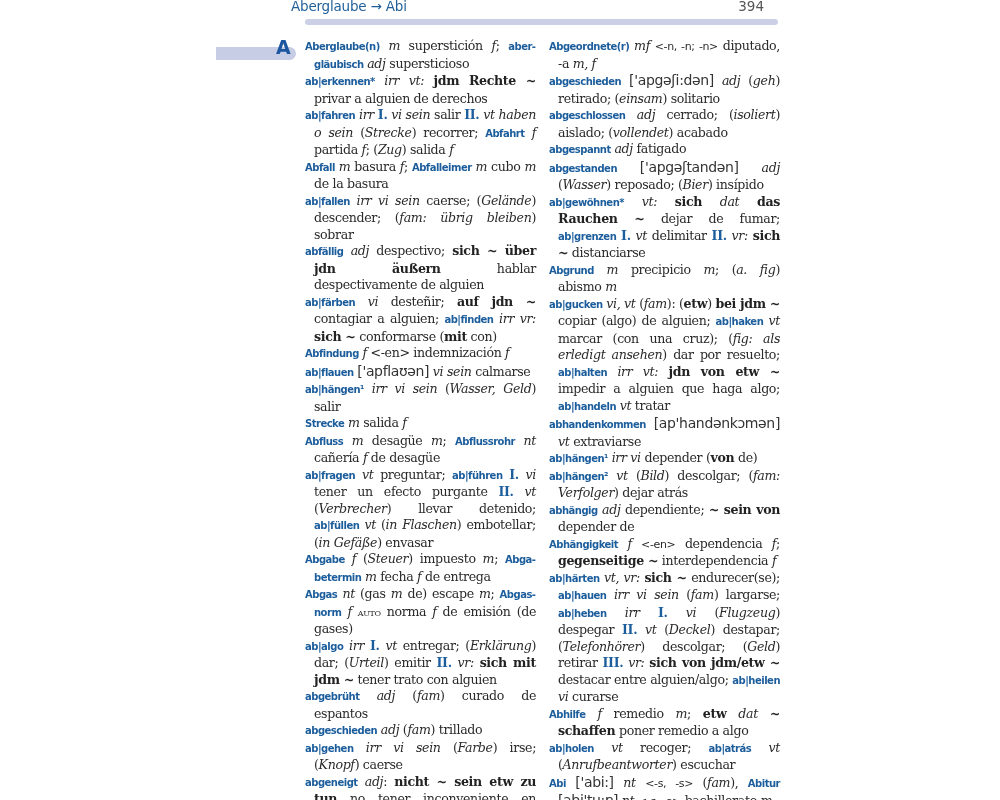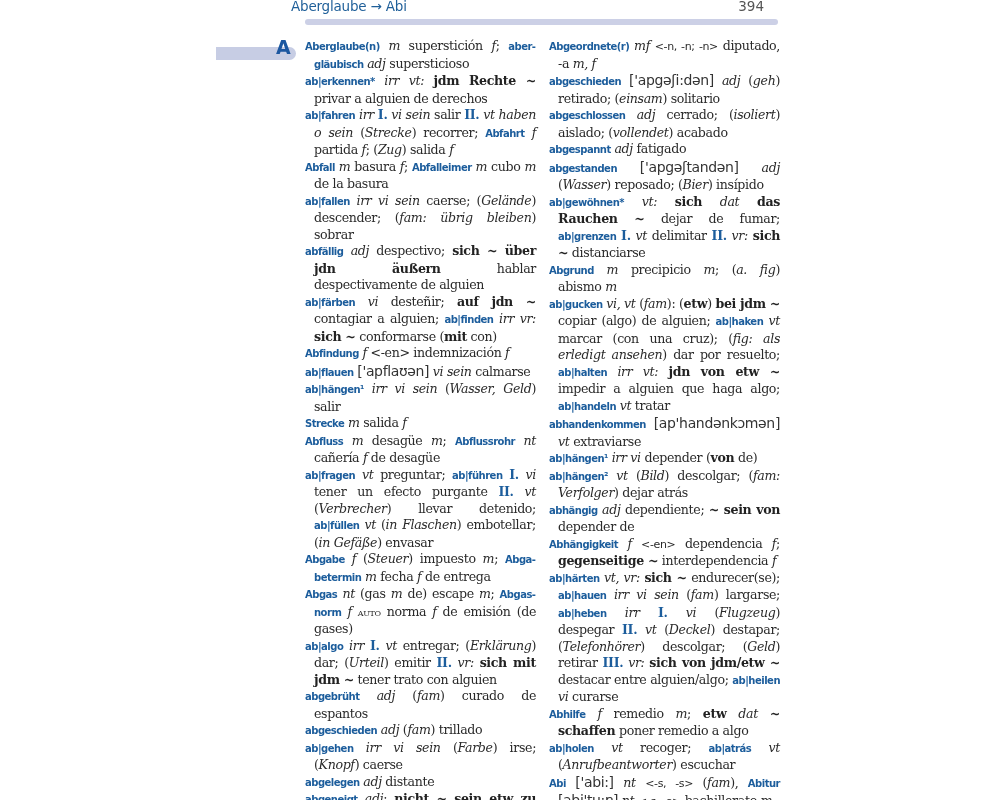--- a/index.html
+++ b/index.html
@@ -48,21 +48,20 @@
     <p class="entry"><span class="hw">ab|hängen¹</span> <span class="it">irr vi sein</span> (<span class="it">Wasser, Geld</span>) salir</p>
     <p class="entry"><span class="hw">Strecke</span> <span class="it">m</span> salida <span class="it">f</span></p>
     <p class="entry"><span class="hw">Abfluss</span> <span class="it">m</span> desagüe <span class="it">m</span>; <span class="hw">Abflussrohr</span> <span class="it">nt</span> cañería <span class="it">f</span> de desagüe</p>
     <p class="entry"><span class="hw">ab|fragen</span> <span class="it">vt</span> preguntar; <span class="hw">ab|führen</span> <span class="rn">I.</span> <span class="it">vi</span> tener un efecto purgante <span class="rn">II.</span> <span class="it">vt</span> (<span class="it">Verbrecher</span>) llevar detenido; <span class="hw">ab|füllen</span> <span class="it">vt</span> (<span class="it">in Flaschen</span>) embotellar; (<span class="it">in Gefäße</span>) envasar</p>
     <p class="entry"><span class="hw">Abgabe</span> <span class="it">f</span> (<span class="it">Steuer</span>) impuesto <span class="it">m</span>; <span class="hw">Abga­betermin</span> <span class="it">m</span> fecha <span class="it">f</span> de entrega</p>
     <p class="entry"><span class="hw">Abgas</span> <span class="it">nt</span> (gas <span class="it">m</span> de) escape <span class="it">m</span>; <span class="hw">Abgas­norm</span> <span class="it">f</span> <span class="sc">auto</span> norma <span class="it">f</span> de emisión (de gases)</p>
     <p class="entry"><span class="hw">ab|algo</span> <span class="it">irr</span> <span class="rn">I.</span> <span class="it">vt</span> entregar; (<span class="it">Erklärung</span>) dar; (<span class="it">Urteil</span>) emitir <span class="rn">II.</span> <span class="it">vr:</span> <span class="b">sich mit jdm ~</span> tener trato con alguien</p>
     <p class="entry"><span class="hw">abgebrüht</span> <span class="it">adj</span> (<span class="it">fam</span>) curado de espantos</p>
     <p class="entry"><span class="hw">abgeschieden</span> <span class="it">adj</span> (<span class="it">fam</span>) trillado</p>
     <p class="entry"><span class="hw">ab|gehen</span> <span class="it">irr vi sein</span> (<span class="it">Farbe</span>) irse; (<span class="it">Knopf</span>) caerse</p>
-    <p class="entry"><span class="hw">abgelegen</span> <span class="it">adj</span> distante</p>
     <p class="entry"><span class="hw">abgeneigt</span> <span class="it">adj</span>: <span class="b">nicht ~ sein etw zu tun</span> no tener inconveniente en hacer algo</p>
   </div>
 <div class="col right">
     <p class="entry"><span class="hw">Abgeordnete(r)</span> <span class="it">mf</span> <span class="gr">&lt;-n, -n; -n&gt;</span> diputado, -a <span class="it">m, f</span></p>
     <p class="entry"><span class="hw">abgeschieden</span> <span class="ph">['apgəʃi:dən]</span> <span class="it">adj</span> (<span class="it">geh</span>) retirado; (<span class="it">einsam</span>) solitario</p>
     <p class="entry"><span class="hw">abgeschlossen</span> <span class="it">adj</span> cerrado; (<span class="it">isoliert</span>) aislado; (<span class="it">vollendet</span>) acabado</p>
     <p class="entry"><span class="hw">abgespannt</span> <span class="it">adj</span> fatigado</p>
     <p class="entry"><span class="hw">abgestanden</span> <span class="ph">['apgəʃtandən]</span> <span class="it">adj</span> (<span class="it">Wasser</span>) reposado; (<span class="it">Bier</span>) insípido</p>
     <p class="entry"><span class="hw">ab|gewöhnen*</span> <span class="it">vt:</span> <span class="b">sich</span> <span class="it">dat</span> <span class="b">das Rauchen ~</span> dejar de fumar; <span class="hw">ab|grenzen</span> <span class="rn">I.</span> <span class="it">vt</span> delimitar <span class="rn">II.</span> <span class="it">vr:</span> <span class="b">sich ~</span> distanciarse</p>
     <p class="entry"><span class="hw">Abgrund</span> <span class="it">m</span> precipicio <span class="it">m</span>; (<span class="it">a. fig</span>) abismo <span class="it">m</span></p>

